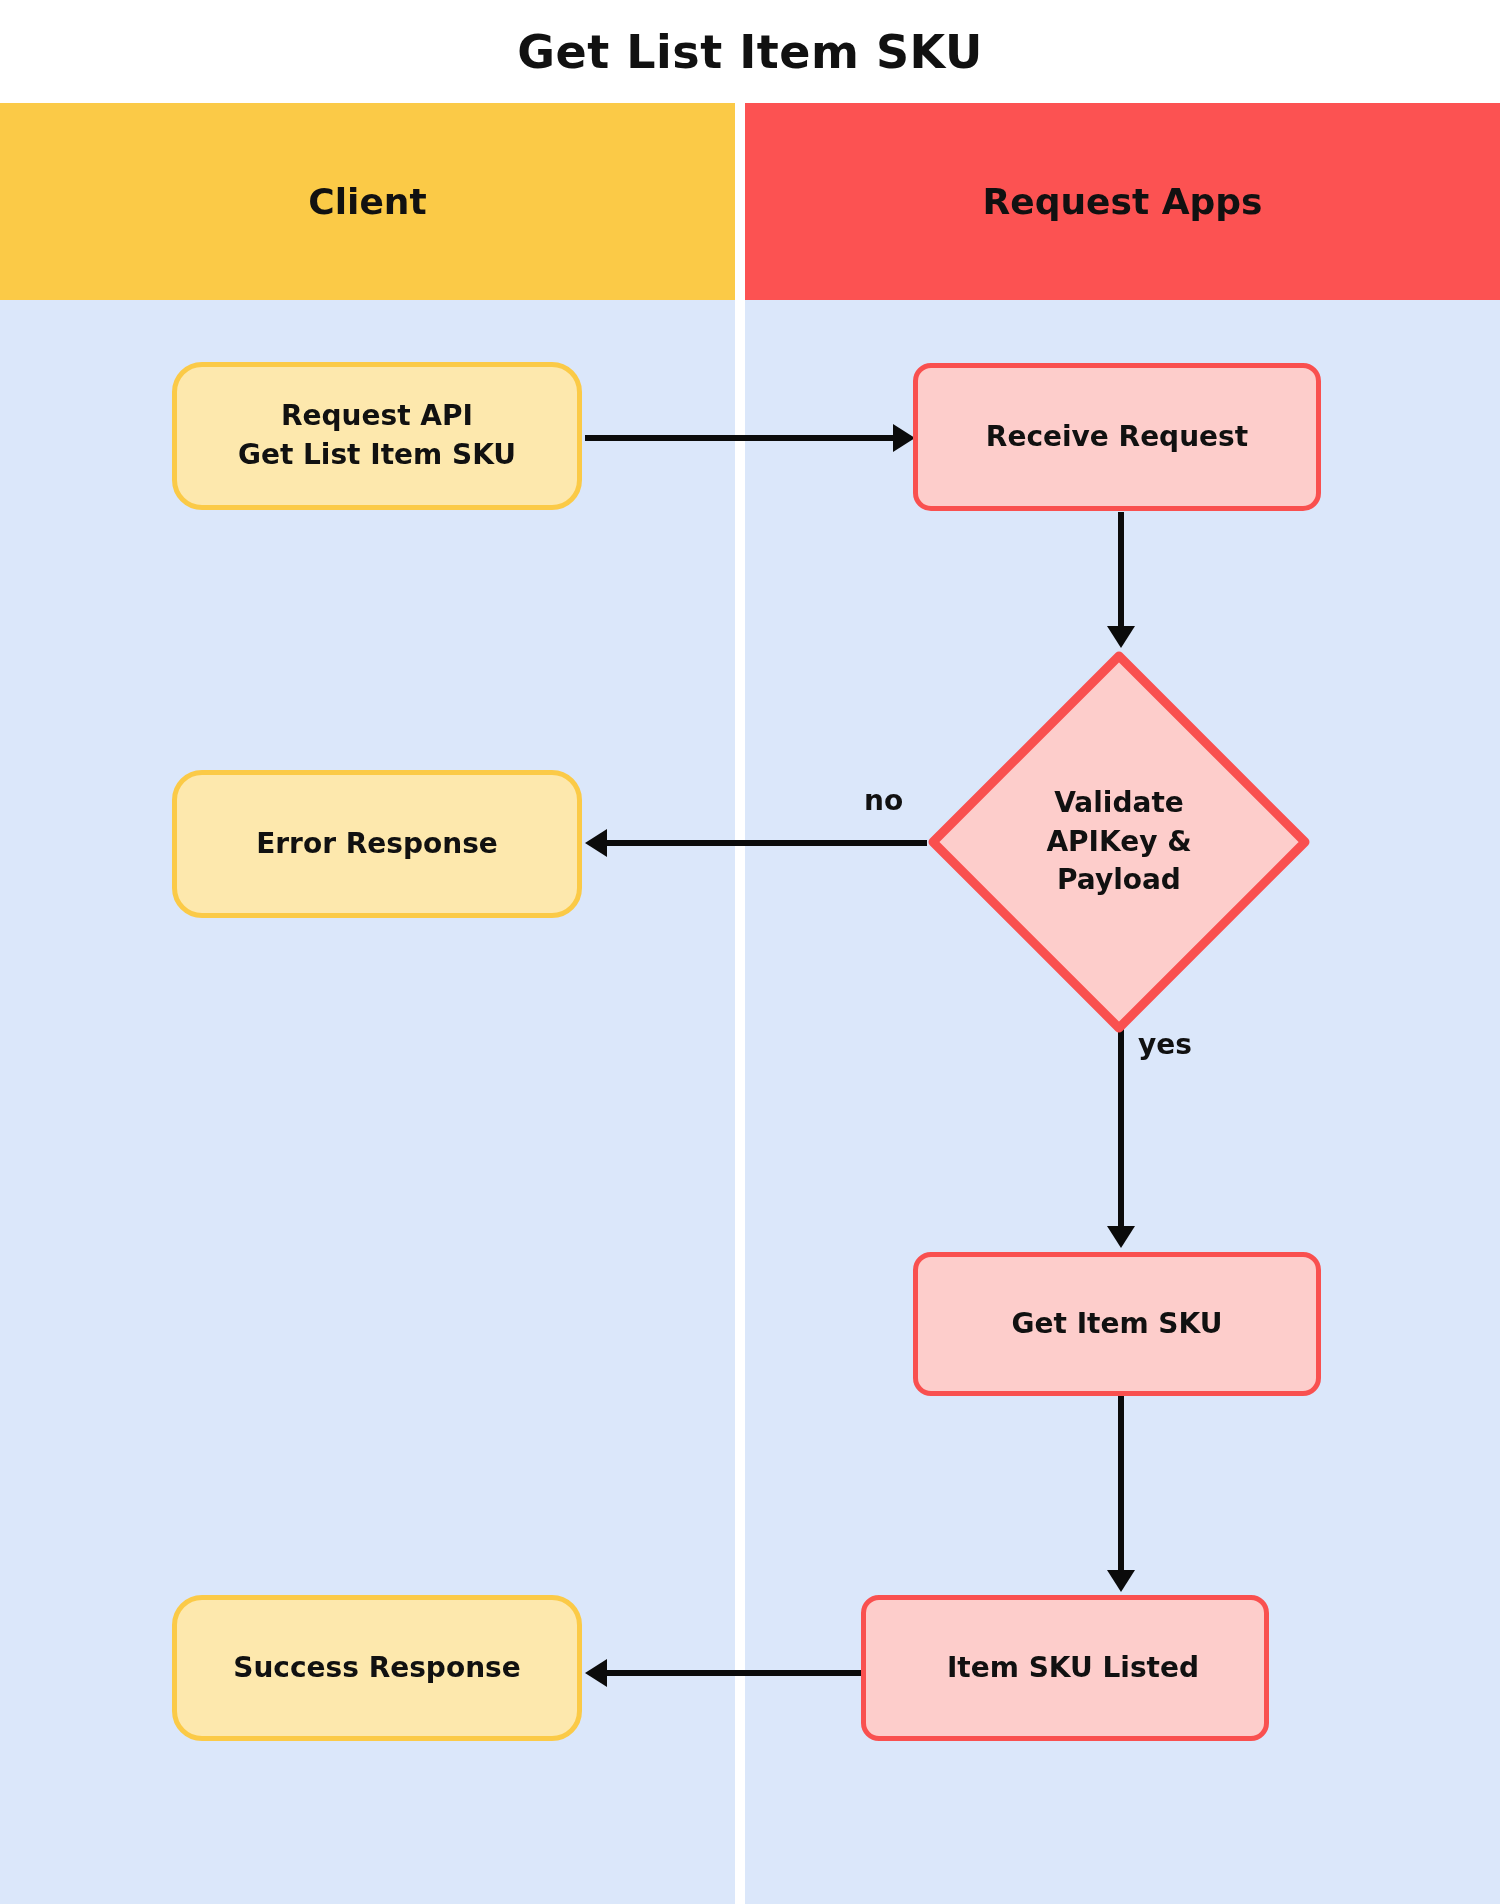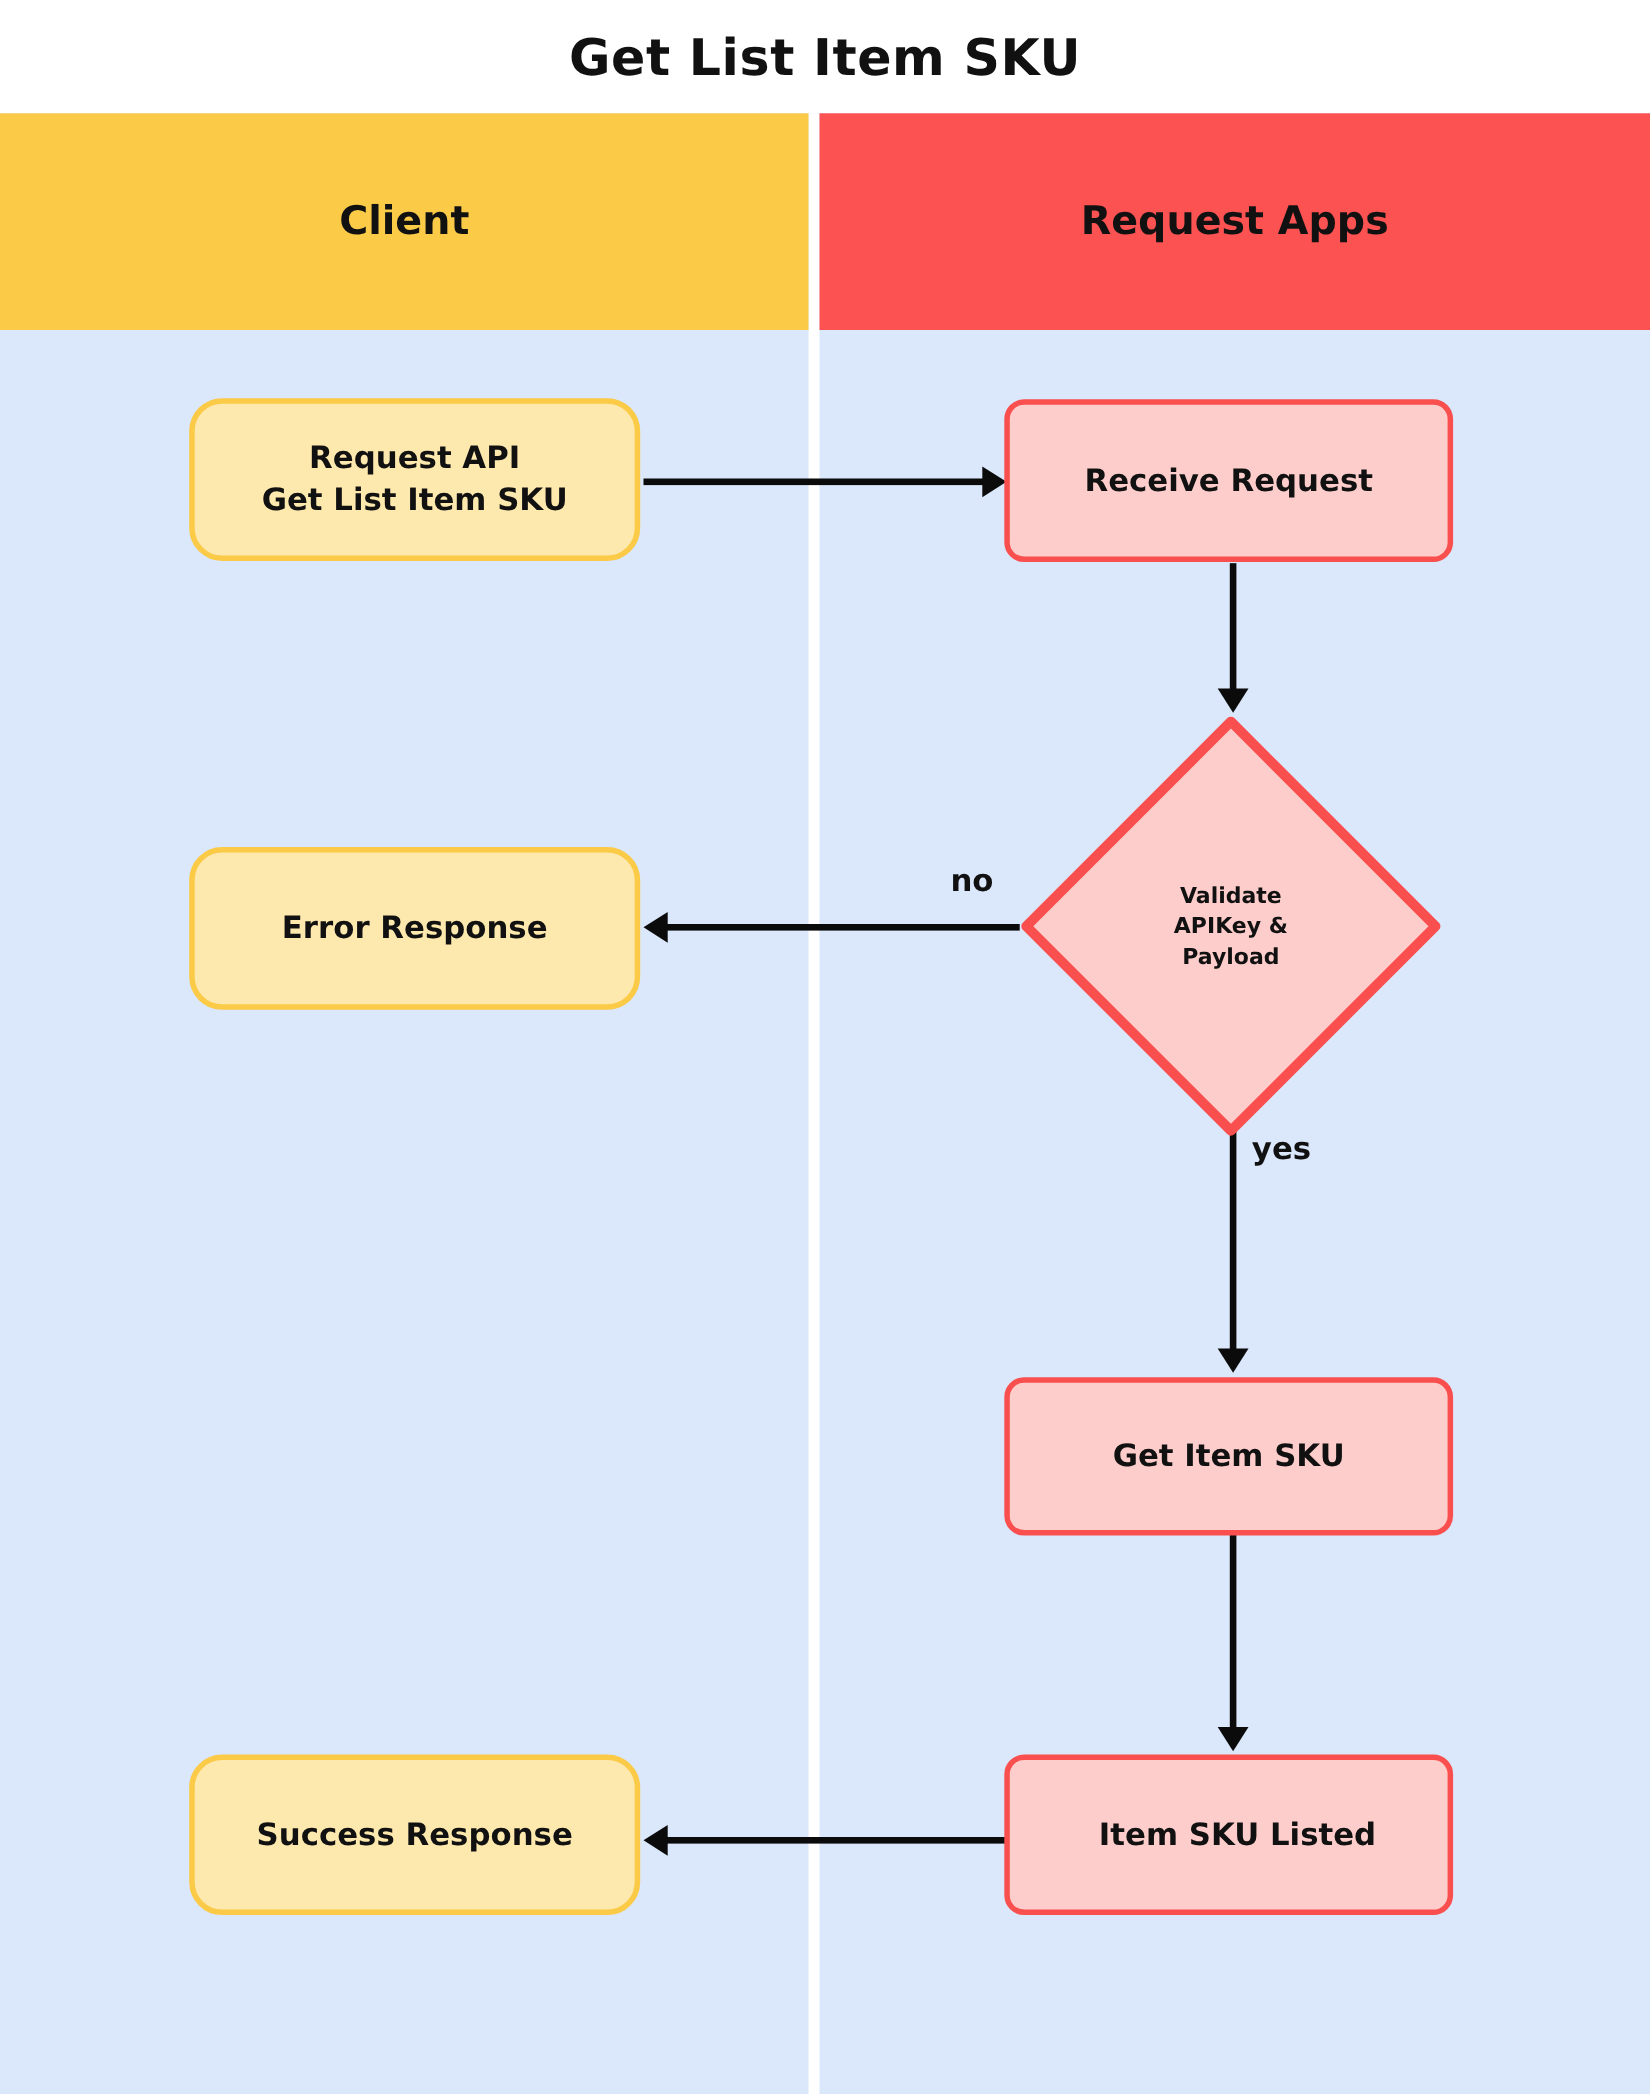--- a/index.html
+++ b/index.html
@@ -61,21 +61,21 @@
 
   
   .diamond-wrap{position:absolute;}
   .diamond-shape{
     position:absolute;left:0;top:0;width:100%;height:100%;
   }
   .diamond-label{
     position:absolute;left:0;top:0;width:100%;height:100%;
     display:flex;align-items:center;justify-content:center;
     text-align:center;
-    font-size:20px;font-weight:700;color:#111111;line-height:1.38;
+    font-size:28px;font-weight:700;color:#111111;line-height:1.38;
     white-space:pre-line;
   }
 
   
   .edge-line{position:absolute;background:#0b0b0b;}
   .edge-h{height:6px;}
   .edge-v{width:6px;}
 
   .arrowhead{position:absolute;width:0;height:0;}
   .arrow-right{
@@ -158,21 +158,21 @@
     </svg>
     <div class="diamond-label">Validate
 APIKey &amp;
 Payload</div>
   </div>
 
   <div class="node shipper-node" style="left:913px;top:1252px;width:408px;height:144px;">
     <span>Get Item SKU</span>
   </div>
 
-  <div class="node shipper-node" style="left:913px;top:1595px;width:408px;height:146px;padding-left:16px;">
+  <div class="node shipper-node" style="left:861px;top:1595px;width:408px;height:146px;padding-left:16px;">
     <span>Item SKU Listed</span>
   </div>
 
   <div class="node client-node" style="left:172px;top:1595px;width:410px;height:146px;">
     <span>Success Response</span>
   </div>
 
 </div>
 
 </body></html>

